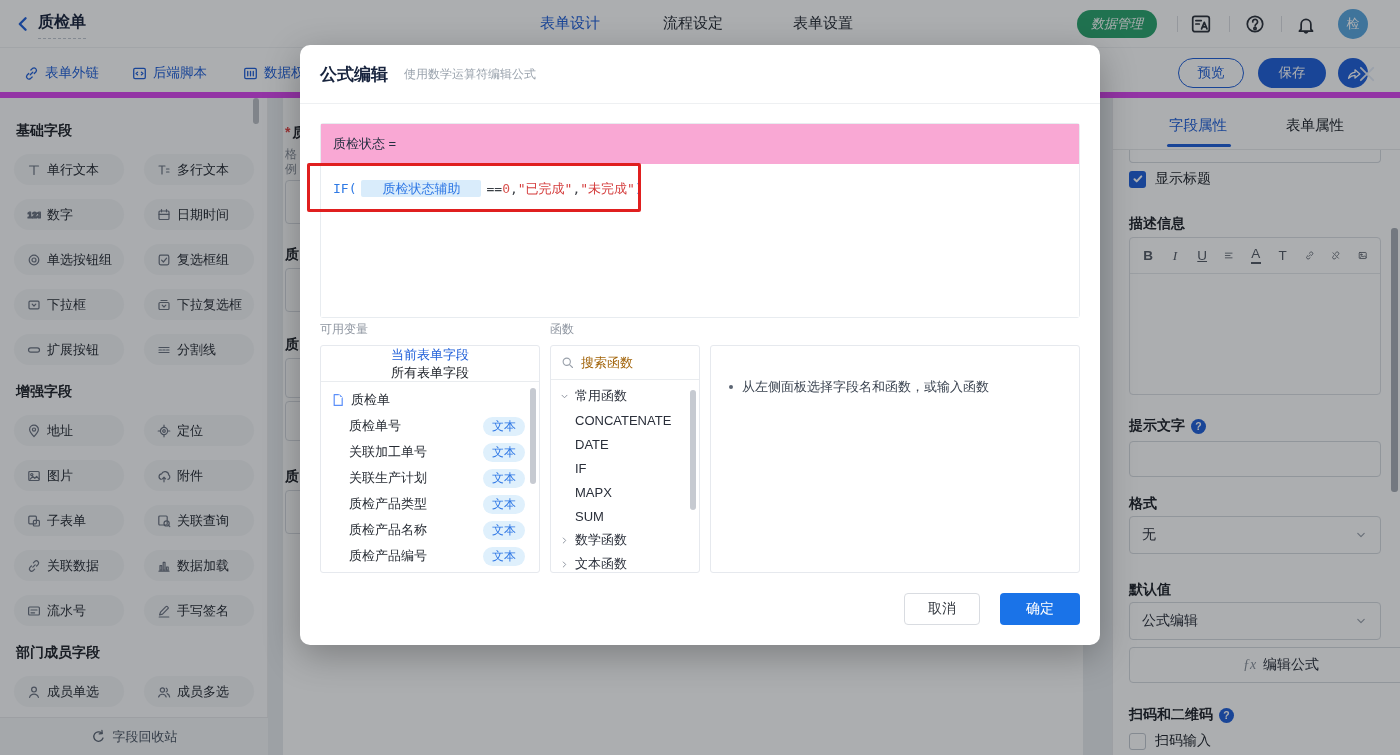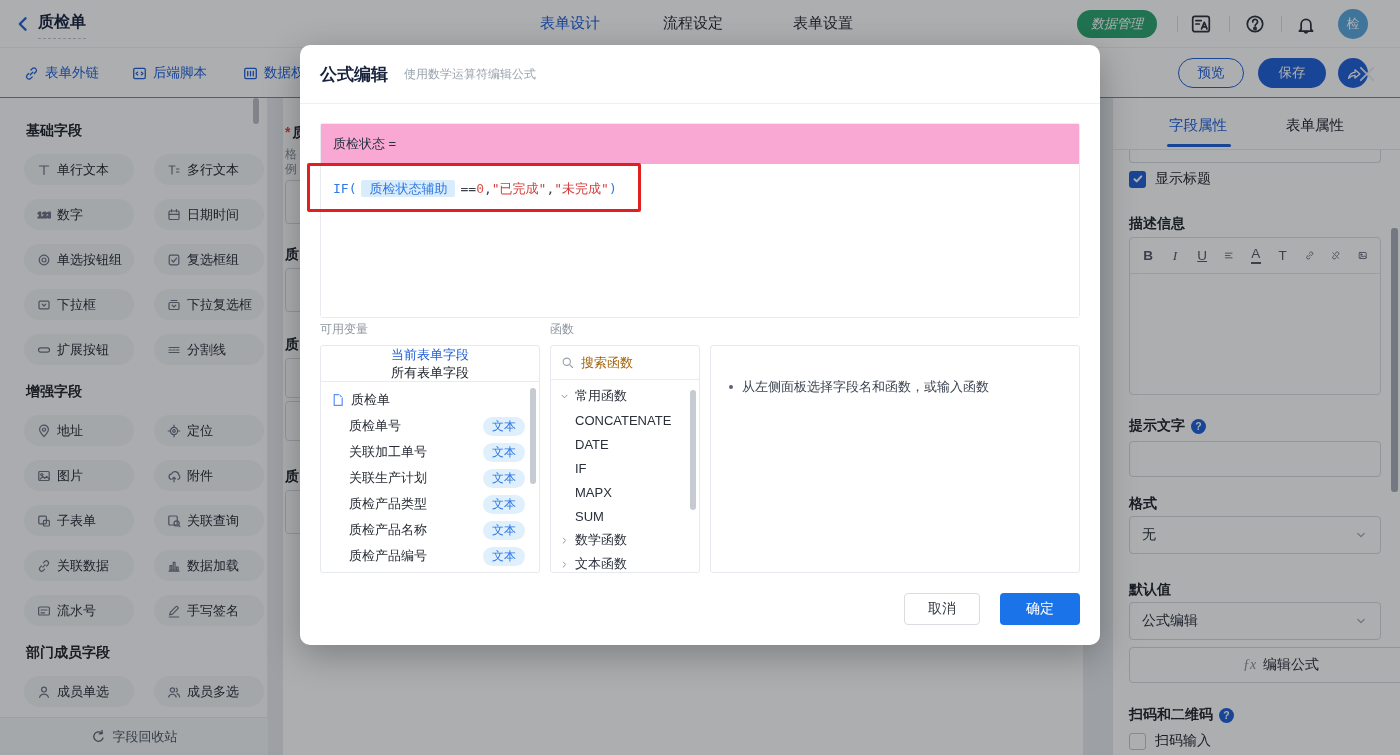--- a/index.html
+++ b/index.html
@@ -14,31 +14,31 @@
   #doc-title { left:38px; top:12px; font-size:16px; font-weight:bold; color:#19233c; padding-bottom:5px; border-bottom:1px dashed #c2c8d2; }
   .nav-tab { top:14px; font-size:15px; color:#272c35; cursor:pointer; }
   .nav-tab.active { color:#2160d9; }
   #nav-tab-0 { left:540px; } #nav-tab-1 { left:663px; } #nav-tab-2 { left:793px; }
   #data-manage { left:1077px; top:10px; width:80px; height:28px; border-radius:14px; background:#2ba56e; color:#fff; font-size:13px; display:flex; align-items:center; justify-content:center;font-style:italic; }
   .tb-divider { top:16px; width:1px; height:16px; background:#dcdee2; }
   .tb-icon { top:14px; width:20px; height:20px; color:#2c313a; }
   #avatar { left:1338px; top:9px; width:30px; height:30px; border-radius:50%; background:#5aa7e0; color:#fff; font-size:13px; display:flex; align-items:center; justify-content:center; }
 
   
-  #toolbar2 { left:0; top:48px; width:1400px; height:50px; background:#fff; border-bottom:1px solid #d946ef; z-index:4; }
+  #toolbar2 { left:0; top:48px; width:1400px; height:50px; background:#fff; border-bottom:6px solid #d946ef; z-index:4; }
   .tool-link { top:16px; font-size:13.5px; color:#2160d9; display:flex; align-items:center; gap:6px; white-space:nowrap; }
   .tool-link svg { width:15px; height:15px; }
   #tool-link-0 { left:24px; } #tool-link-1 { left:132px; } #tool-link-2 { left:243px; }
   .pill-btn { top:10px; height:30px; border-radius:15px; font-size:13.5px; display:flex; align-items:center; justify-content:center; cursor:pointer; }
   #preview-btn { left:1178px; width:66px; border:1px solid #2160d9; color:#2160d9; background:#fff; }
   #save-btn { left:1258px; width:68px; background:#2160d9; color:#fff; }
   #share-btn { left:1338px; top:10px; width:30px; height:30px; border-radius:50%; background:#2160d9; color:#fff; display:flex; align-items:center; justify-content:center; }
 
   
-  #sidebar { left:0; top:98px; width:268px; height:657px; background:#fcfcfd; border-right:1px solid #ededef; padding:16px 14px 0 24px; overflow:hidden; z-index:3; }
+  #sidebar { left:0; top:98px; width:268px; height:657px; background:#fcfcfd; border-right:1px solid #ededef; padding:16px 14px 0 14px; overflow:hidden; z-index:3; }
   .sec-title { font-size:14px; font-weight:bold; color:#20242b; margin:8px 2px 14px 2px; }
   .pill-grid { display:grid; grid-template-columns:110px 110px; column-gap:20px; row-gap:14px; margin-bottom:10px; }
   .field-pill { height:31px; border-radius:16px; background:#f3f4f6; display:flex; align-items:center; font-size:13px; color:#262b33; cursor:grab; }
   .field-pill svg { width:14px; height:14px; color:#6b7280; margin:0 6px 0 13px; flex:none; }
   #sidebar-thumb { left:253px; top:98px; width:6px; height:26px; border-radius:3px; background:#bcc0c6; z-index:4; }
   #recycle-bar { left:0; top:717px; width:268px; height:38px; background:#f5f6f8; border-top:1px solid #e8e9eb; display:flex; align-items:center; justify-content:center; gap:7px; font-size:13px; color:#4b5563; z-index:6; }
   #recycle-bar svg { width:15px; height:15px; color:#5b6472; }
 
   
   #canvas { left:268px; top:98px; width:844px; height:657px; background:#e9ebee; overflow:hidden; }
@@ -80,21 +80,21 @@
   
   #modal { left:300px; top:45px; width:800px; height:600px; background:#fff; border-radius:10px; box-shadow:0 10px 36px rgba(0,0,0,.28); z-index:50; }
   #modal-header { left:0; top:0; width:800px; height:59px; border-bottom:1px solid #eef0f2; display:flex; align-items:center; padding:0 20px; }
   #modal-title { font-size:17px; font-weight:bold; color:#17233d; }
   #modal-subtitle { font-size:12px; color:#9aa3ad; margin-left:16px; }
   #modal-close { left:1058px; top:20px; width:18px; height:18px; color:#9aa1ab; cursor:pointer; }
   #formula-box { left:20px; top:78px; width:760px; height:195px; border:1px solid #e8ecf0; border-radius:3px; }
   #formula-head { height:40px; background:#f9a8d4; display:flex; align-items:center; padding:0 12px; font-size:13px; color:#243041; }
   #formula-body { height:153px; background:#fff; padding:16px 12px; font-family:"DejaVu Sans Mono",monospace; font-size:13px; }
   .tk-fn { color:#2f7ae5; }
-  .tk-chip { color:#2e77e5; background:#d9ecfb; border-radius:2px; padding:1px 8px; margin:0 5px; font-family:"Liberation Sans",sans-serif; }
+  .tk-chip { color:#2e77e5; background:#d9ecfb; border-radius:2px; padding:1px 21px; margin:0 5px; font-family:"Liberation Sans",sans-serif; }
   .tk-op { color:#3a3f45; }
   .tk-num { color:#d9534f; }
   .tk-str { color:#d43c3c; }
   .panel-label { top:276px; font-size:12px; color:#8f96a1; }
   .m-panel { top:300px; height:228px; border:1px solid #e6e9ee; border-radius:3px; background:#fff; overflow:hidden; }
   #vars-panel { left:20px; width:220px; }
   #vars-tabs { height:36px; border-bottom:1px solid #e9ecef; display:flex; align-items:center; font-size:13px;flex-direction:column; }
   .vtab { flex:1; text-align:center; cursor:pointer; color:#20242b; }
   .vtab.active { color:#2160d9; }
   .tree-row { height:26px; display:flex; align-items:center; font-size:13px; color:#262b33; }

